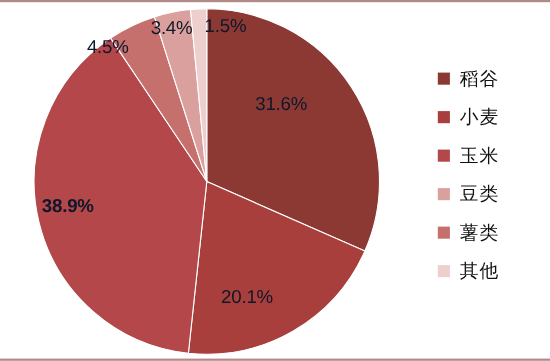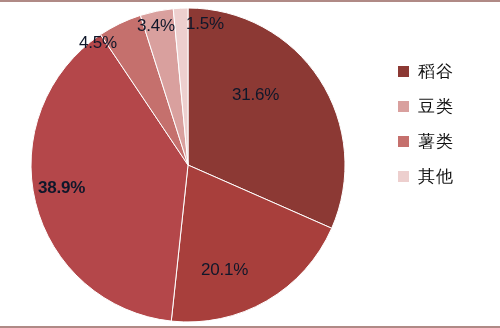--- a/index.html
+++ b/index.html
@@ -99,20 +99,28 @@
         <div class="slice-label" style="left: 186px; top: 12px;">1.5%</div>
       </div>
   </div>
 
   <div id="legend">
       <div class="legend-item">
         <span class="legend-swatch" style="background: rgb(140, 57, 52);"></span>
         <span class="legend-label">稻谷</span>
       </div>
       <div class="legend-item">
+        <span class="legend-swatch" style="background: rgb(168, 63, 60);"></span>
+        <span class="legend-label">小麦</span>
+      </div>
+      <div class="legend-item">
+        <span class="legend-swatch" style="background: rgb(180, 71, 74);"></span>
+        <span class="legend-label">玉米</span>
+      </div>
+      <div class="legend-item">
         <span class="legend-swatch" style="background: rgb(217, 160, 158);"></span>
         <span class="legend-label">豆类</span>
       </div>
       <div class="legend-item">
         <span class="legend-swatch" style="background: rgb(197, 112, 109);"></span>
         <span class="legend-label">薯类</span>
       </div>
       <div class="legend-item">
         <span class="legend-swatch" style="background: rgb(237, 207, 206);"></span>
         <span class="legend-label">其他</span>

